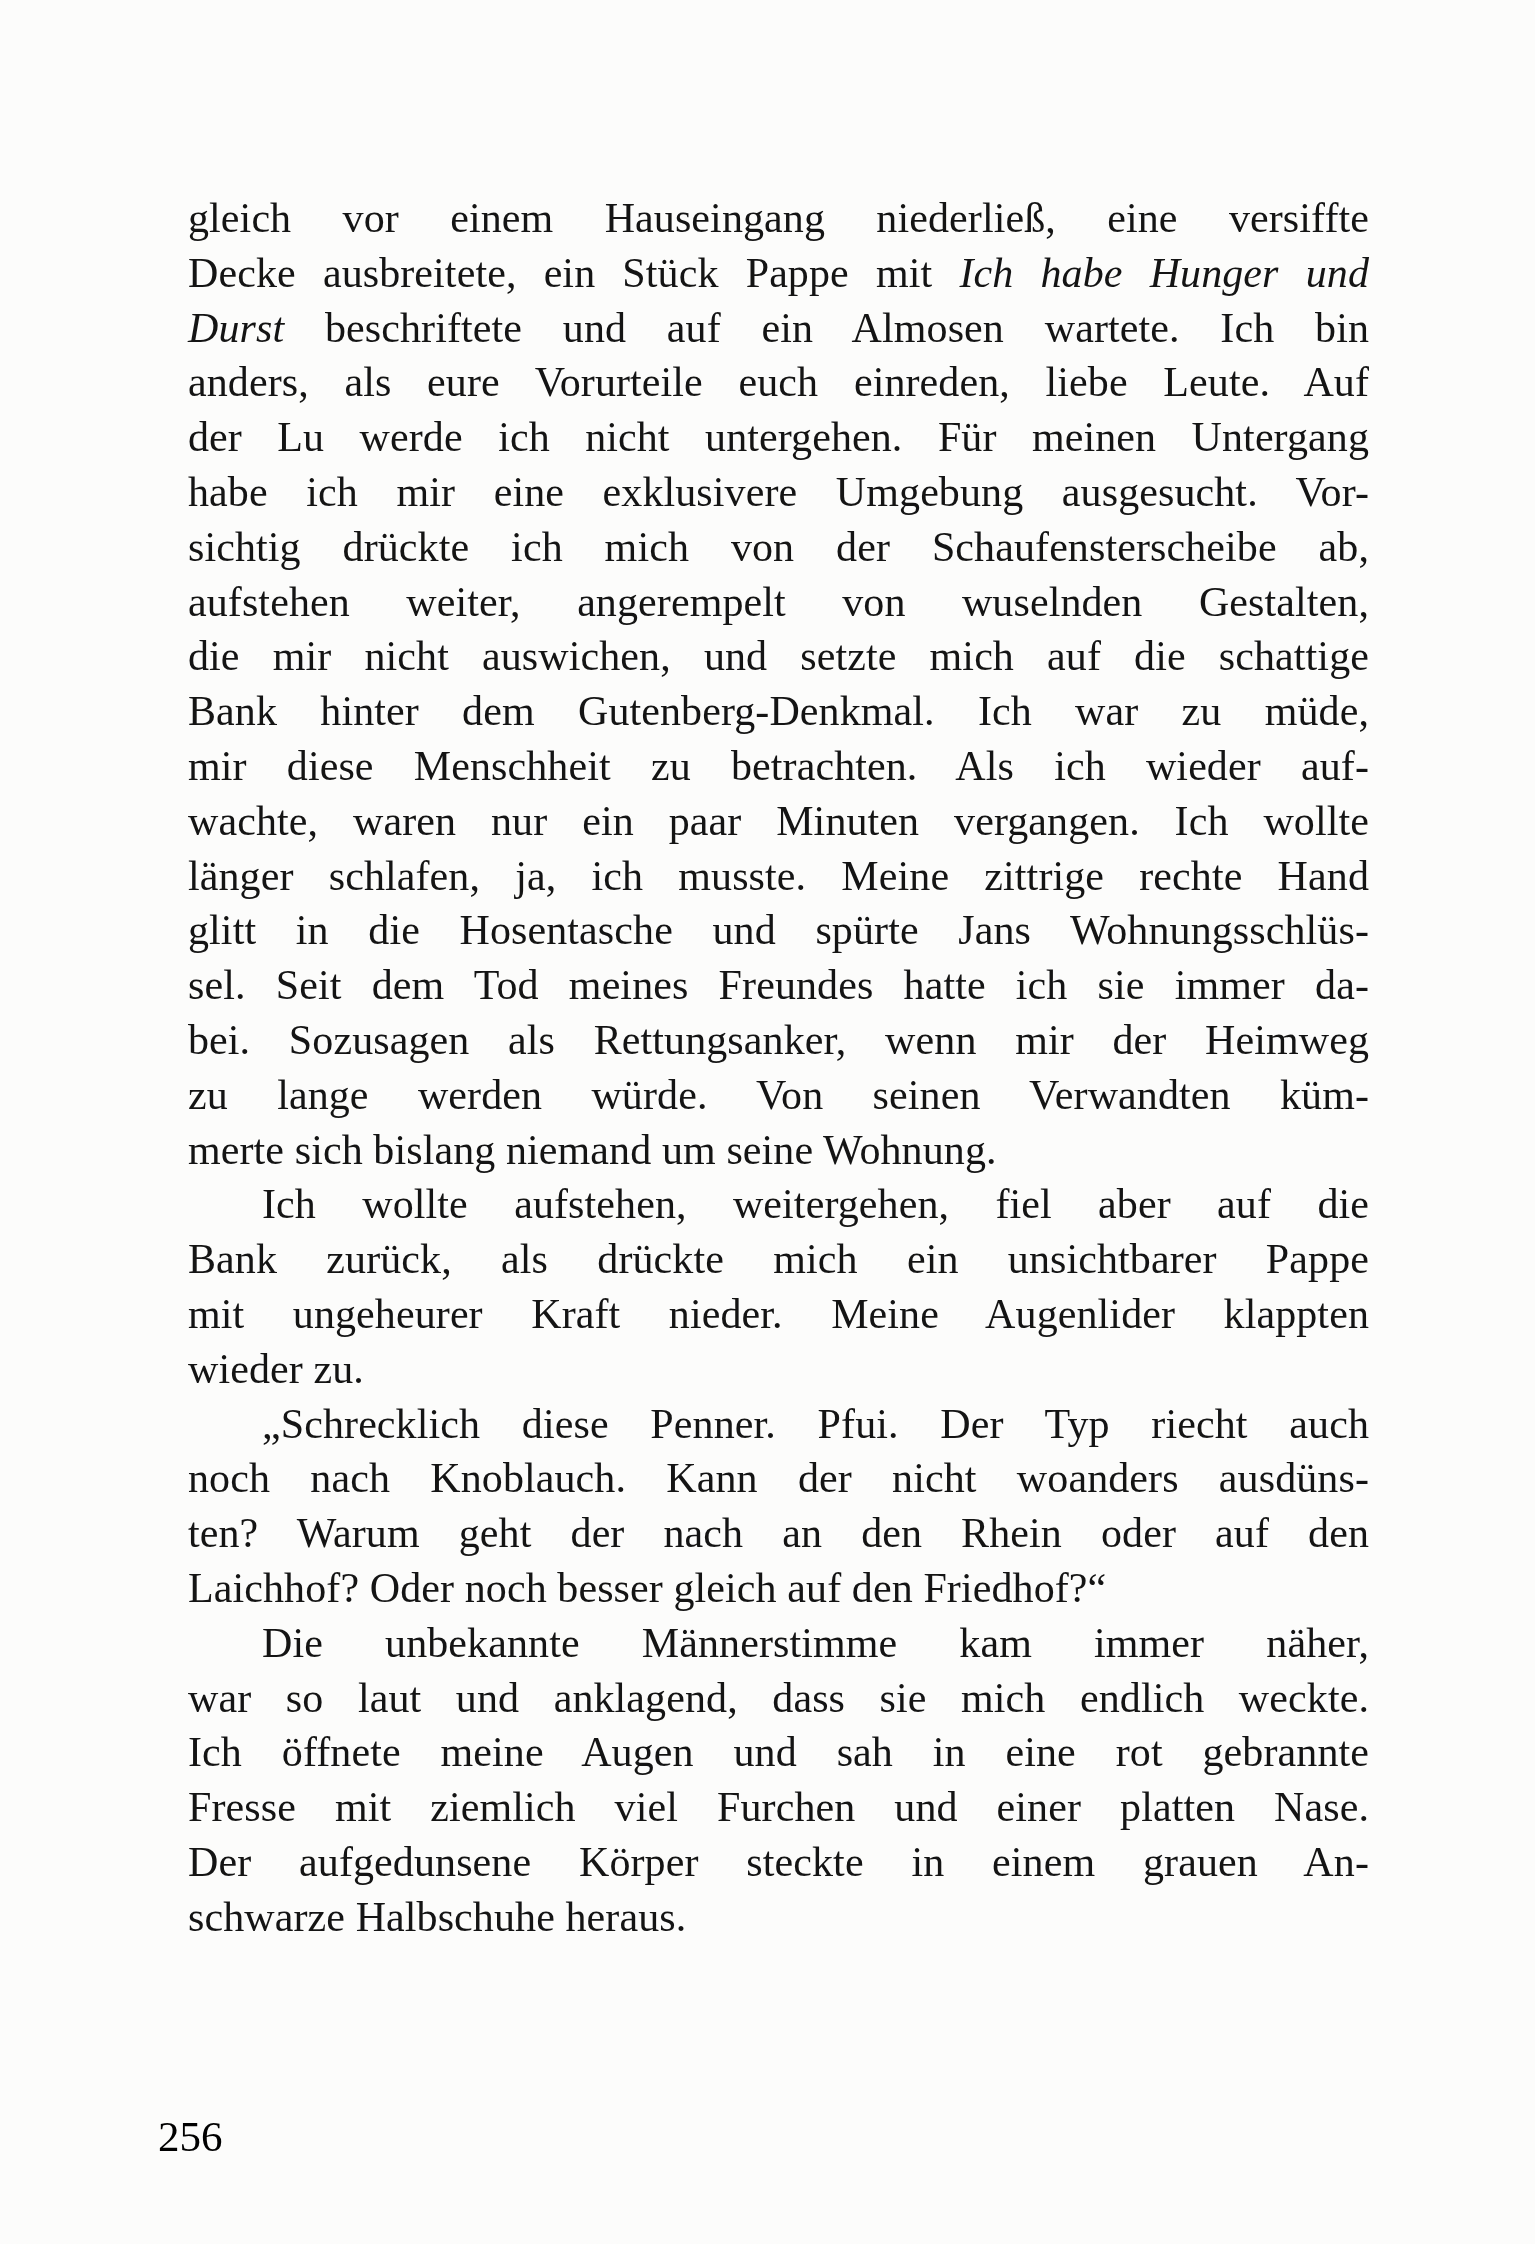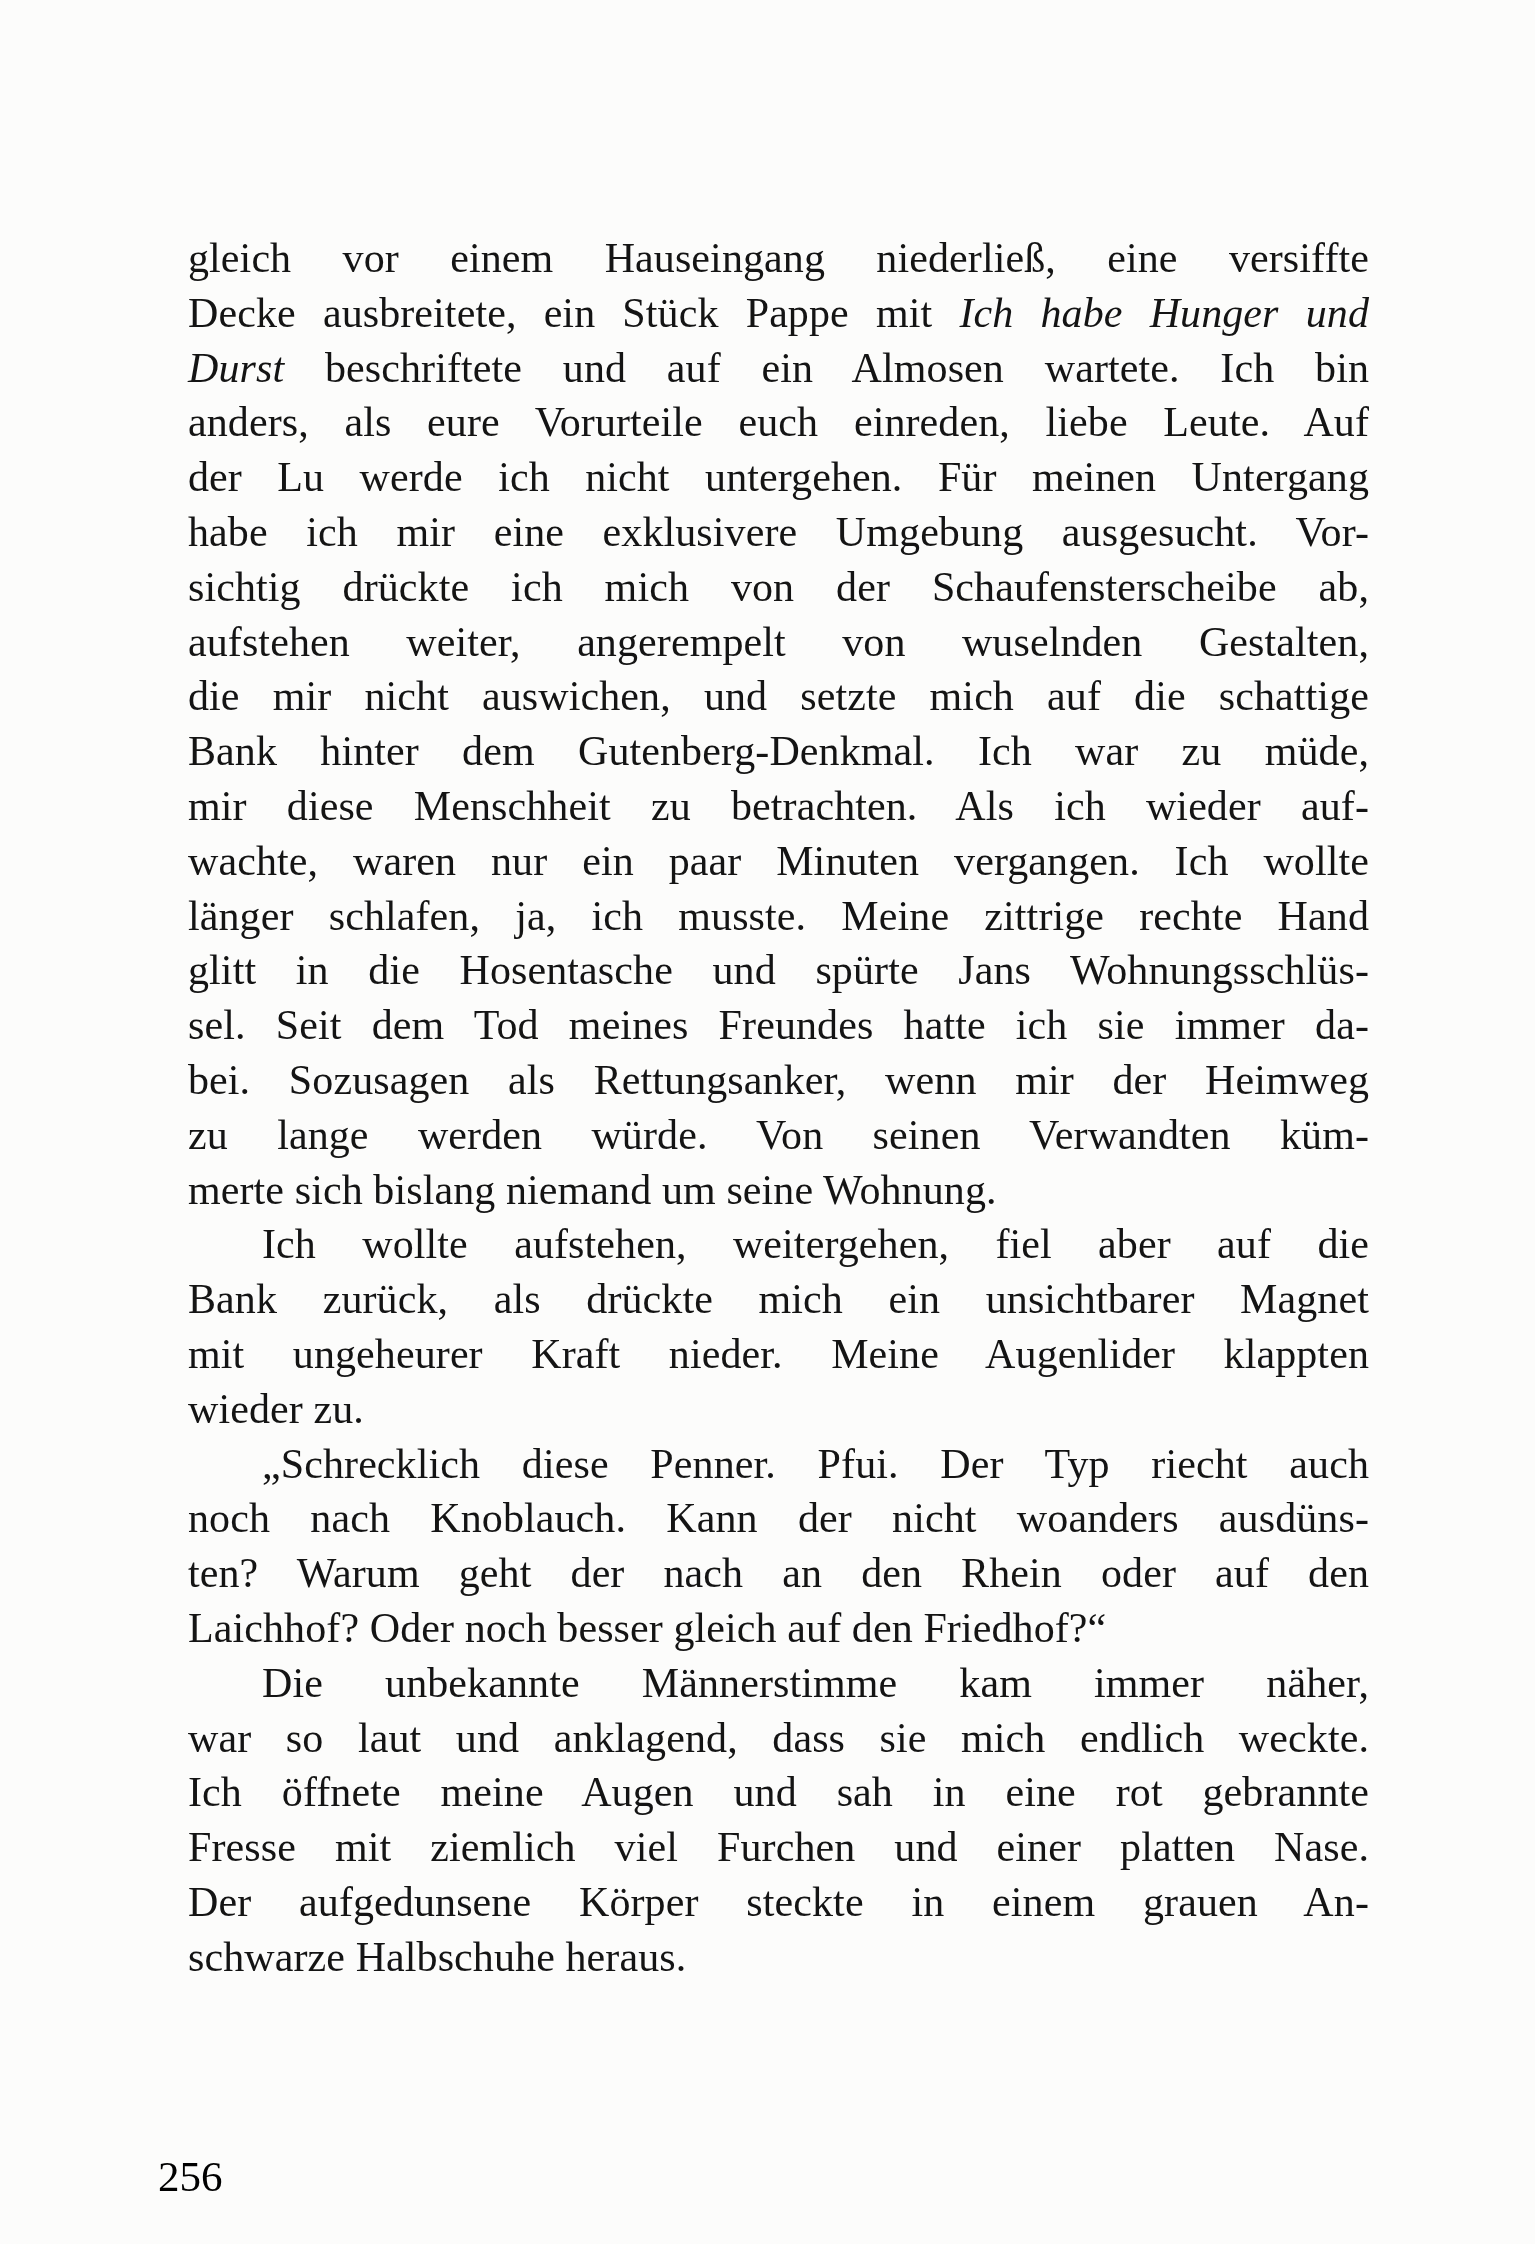--- a/index.html
+++ b/index.html
@@ -11,21 +11,20 @@
     height: 2244px;
     position: relative;
     background: #fcfcfb;
     font-family: "Liberation Serif", "DejaVu Serif", serif;
     color: #141414;
     overflow: hidden;
   }
   .page {
     position: absolute;
     inset: 0;
-    margin-top: 40px;
   }
   .text-block {
     position: absolute;
     left: 188px;
     top: 191px;
     width: 1181px;
     font-size: 42px;
     line-height: 54.8px;
     letter-spacing: 0.1px;
   }
@@ -70,21 +69,21 @@
       <div class="line"><span class="seg">Bank hinter dem Gutenberg-Denkmal. Ich war zu müde,</span></div>
       <div class="line"><span class="seg">mir diese Menschheit zu betrachten. Als ich wieder auf-</span></div>
       <div class="line"><span class="seg">wachte, waren nur ein paar Minuten vergangen. Ich wollte</span></div>
       <div class="line"><span class="seg">länger schlafen, ja, ich musste. Meine zittrige rechte Hand</span></div>
       <div class="line"><span class="seg">glitt in die Hosentasche und spürte Jans Wohnungsschlüs-</span></div>
       <div class="line"><span class="seg">sel. Seit dem Tod meines Freundes hatte ich sie immer da-</span></div>
       <div class="line"><span class="seg">bei. Sozusagen als Rettungsanker, wenn mir der Heimweg</span></div>
       <div class="line"><span class="seg">zu lange werden würde. Von seinen Verwandten küm-</span></div>
       <div class="line para-end"><span class="seg">merte sich bislang niemand um seine Wohnung.</span></div>
       <div class="line indent"><span class="seg">Ich wollte aufstehen, weitergehen, fiel aber auf die</span></div>
-      <div class="line"><span class="seg">Bank zurück, als drückte mich ein unsichtbarer Magnet</span></div>
+      <div class="line"><span class="seg">Bank zurück, als drückte mich ein unsichtbarer Pappe</span></div>
       <div class="line"><span class="seg">mit ungeheurer Kraft nieder. Meine Augenlider klappten</span></div>
       <div class="line para-end"><span class="seg">wieder zu.</span></div>
       <div class="line indent"><span class="seg">„Schrecklich diese Penner. Pfui. Der Typ riecht auch</span></div>
       <div class="line"><span class="seg">noch nach Knoblauch. Kann der nicht woanders ausdüns-</span></div>
       <div class="line"><span class="seg">ten? Warum geht der nach an den Rhein oder auf den</span></div>
       <div class="line para-end"><span class="seg">Laichhof? Oder noch besser gleich auf den Friedhof?“</span></div>
       <div class="line indent"><span class="seg">Die unbekannte Männerstimme kam immer näher,</span></div>
       <div class="line"><span class="seg">war so laut und anklagend, dass sie mich endlich weckte.</span></div>
       <div class="line"><span class="seg">Ich öffnete meine Augen und sah in eine rot gebrannte</span></div>
       <div class="line"><span class="seg">Fresse mit ziemlich viel Furchen und einer platten Nase.</span></div>

